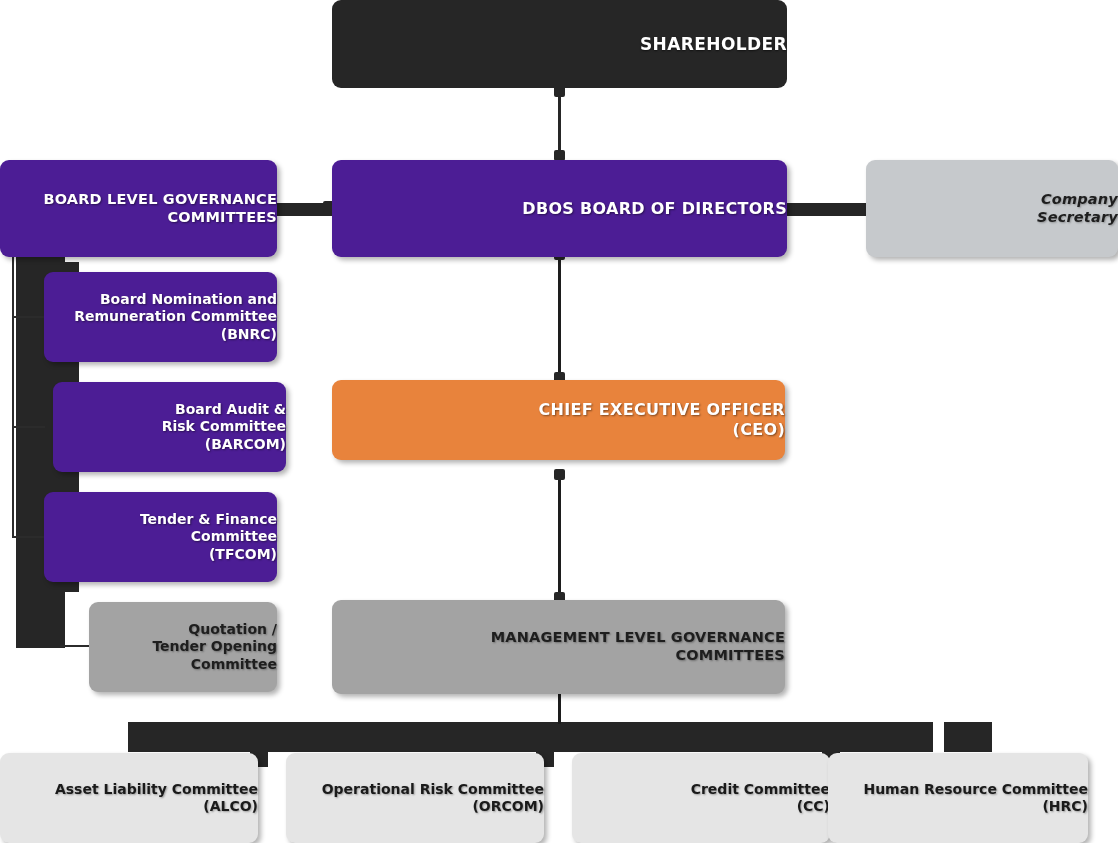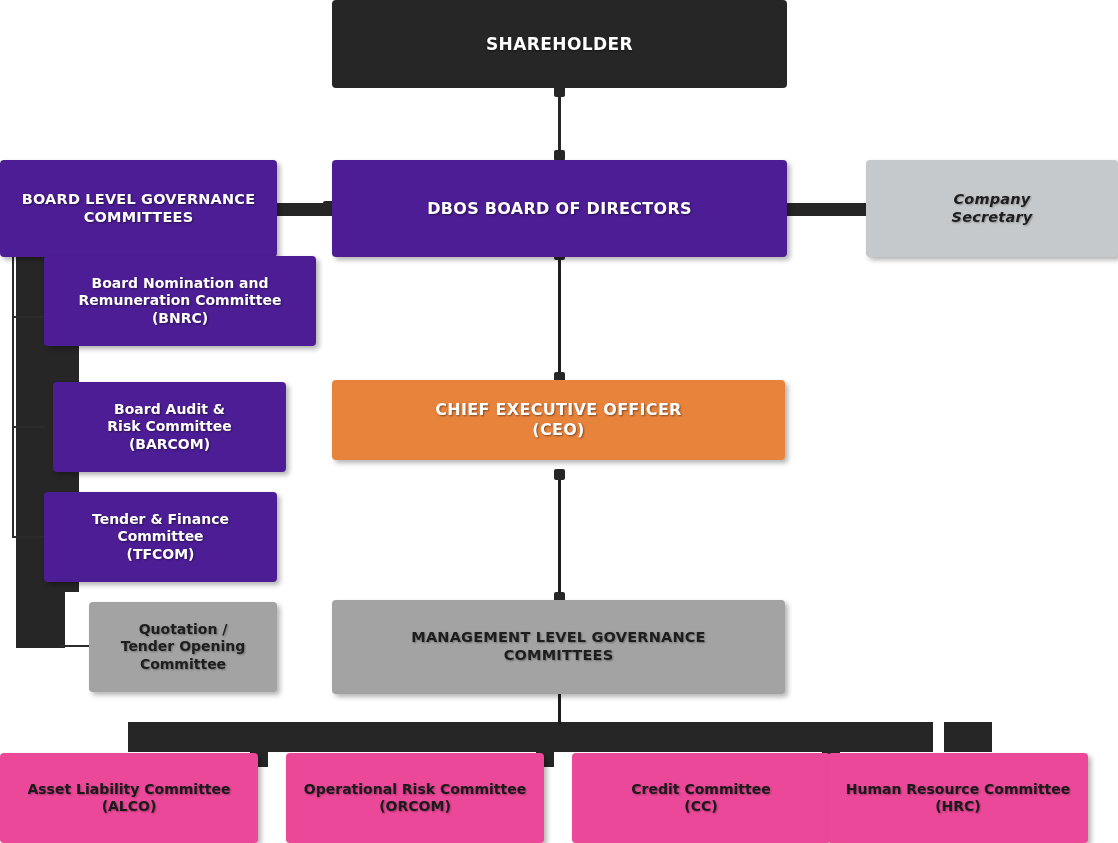--- a/index.html
+++ b/index.html
@@ -17,22 +17,22 @@
     height: 843px;
     overflow: hidden;
     background: #ffffff;
   }
   .node {
     position: absolute;
     box-sizing: border-box;
     display: flex;
     align-items: center;
     justify-content: center;
-    text-align: center;
-    border-radius: 4px;
+    text-align: right;
+    border-radius: 9px;
     line-height: 1.22;
     z-index: 5;
   }
   .node .lbl {
     display: block;
     width: 100%;
     white-space: pre-line;
   }
   
   .n-dark {
@@ -52,21 +52,21 @@
     text-shadow: 1px 1px 2px rgba(0,0,0,0.45);
     box-shadow: 3px 3px 5px rgba(0,0,0,0.30);
   }
   .n-yellow {
     background: #a3a3a3;
     color: #1e1e1e;
     text-shadow: 1px 1px 2px rgba(0,0,0,0.32);
     box-shadow: 3px 3px 5px rgba(0,0,0,0.30);
   }
   .n-yellow2 {
-    background: #ec4899;
+    background: #e5e5e5;
     color: #1a1a1a;
     text-shadow: 1px 1px 2px rgba(0,0,0,0.32);
     box-shadow: 3px 3px 5px rgba(0,0,0,0.30);
   }
   .n-gray {
     background: #C6C9CC;
     color: #1e1e1e;
     text-shadow: 1px 1px 2px rgba(0,0,0,0.28);
     box-shadow: 3px 3px 5px rgba(0,0,0,0.30);
   }
@@ -153,21 +153,21 @@
 
   <div class="node n-red t-lg" style="left:332px; top:160px; width:455px; height:97px;">
     <span class="lbl">DBOS BOARD OF DIRECTORS</span>
   </div>
 
   <div class="node n-gray t-md" style="left:866px; top:160px; width:252px; height:97px;font-style:italic;">
     <span class="lbl">Company
 Secretary</span>
   </div>
 
-  <div class="node n-red t-sm" style="left:44px; top:256px; width:272px; height:90px;">
+  <div class="node n-red t-sm" style="left:44px; top:272px; width:233px; height:90px;">
     <span class="lbl">Board Nomination and
 Remuneration Committee
 (BNRC)</span>
   </div>
 
   <div class="node n-red t-sm" style="left:44px; top:382px; width:233px; height:90px;margin-left:9px;">
     <span class="lbl">Board Audit &amp;
 Risk Committee
 (BARCOM)</span>
   </div>

